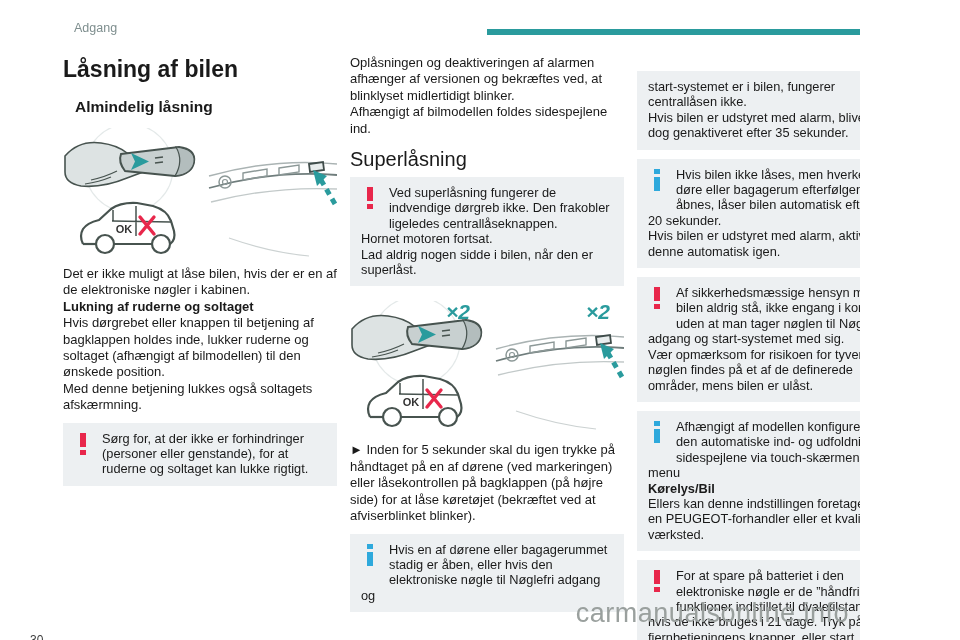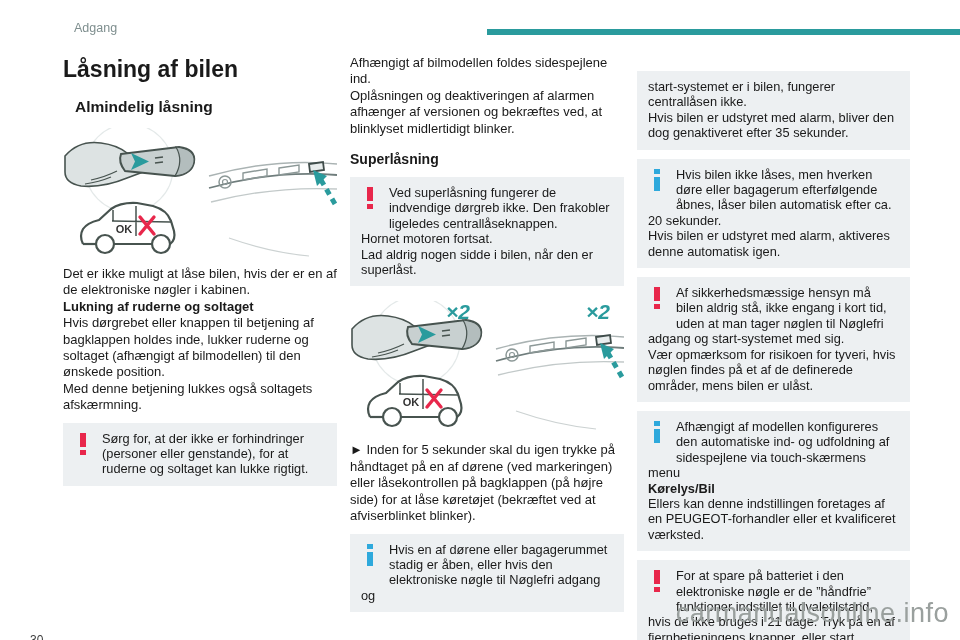--- a/index.html
+++ b/index.html
@@ -1,37 +1,37 @@
 <!DOCTYPE html>
 <html><head>
 <meta charset="utf-8">
 <style>
   html,body { margin:0; padding:0; background:#fff; }
   .page {
-    position:relative; width:960px; height:640px; overflow:hidden;
+    position:relative; width:860px; height:640px; overflow:hidden;
     background:#ffffff; color:#1a1a1a;
     font-family:"Liberation Sans", sans-serif;
     font-size:13px; line-height:16.4px;
   }
   .breadcrumb {
     position:absolute; left:74px; top:20px;
     font-size:12.5px; color:#7e8e8e;
   }
   .accent-bar {
     position:absolute; left:487px; top:29px; width:473px; height:6px;
     background:#2a9b9d;
   }
   .columns {
     position:absolute; left:63px; top:55px; width:847px;
     display:flex; gap:13px; align-items:flex-start;
   }
   .col { width:274px; }
   h1.title { font-size:23px; line-height:26px; margin:1px 0 16px; font-weight:bold; }
   h2.subtitle { font-size:15.5px; line-height:18px; margin:0 12px 12px; font-weight:bold; }
-  h2.mid-heading { font-size:14px; line-height:18px; margin:13px 0 9px; font-weight:bold; }
+  h2.mid-heading { font-size:20px; line-height:18px; margin:13px 0 9px; font-weight:normal; }
   p { margin:0; }
   .bold-line { font-weight:bold; }
   .illustration { margin:0 0 6px; }
   .illustration svg { display:block; width:274px; height:132px; }
   .mult-label {
     font-size:21px; font-weight:bold; font-style:italic; fill:#2a9b9d;
     font-family:"Liberation Sans", sans-serif;
   }
   .box {
     background:#edf0f2; padding:8px 11px 9px; margin-top:9px;
@@ -123,22 +123,22 @@
       <div class="box">
         <span class="mark-icon">
             <span class="bar red"></span>
             <span class="dot red"></span>
           </span>
         <p>Sørg for, at der ikke er forhindringer (personer eller genstande), for at ruderne og soltaget kan lukke rigtigt.</p>
       </div>
     </div>
 
     <div class="col">
+      <p>Oplåsningen og deaktiveringen af alarmen afhænger af versionen og bekræftes ved, at blinklyset midlertidigt blinker.</p>
       <p>Afhængigt af bilmodellen foldes sidespejlene ind.</p>
-      <p>Oplåsningen og deaktiveringen af alarmen afhænger af versionen og bekræftes ved, at blinklyset midlertidigt blinker.</p>
 
       <h2 class="mid-heading">Superlåsning</h2>
 
       <div class="box">
         <span class="mark-icon">
             <span class="bar red"></span>
             <span class="dot red"></span>
           </span>
         <p>Ved superlåsning fungerer de indvendige dørgreb ikke. Den frakobler ligeledes centrallåseknappen.</p>
         <p>Hornet motoren fortsat.</p>

